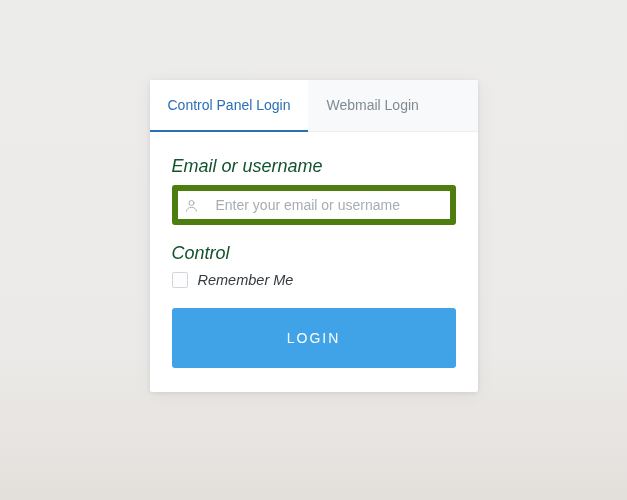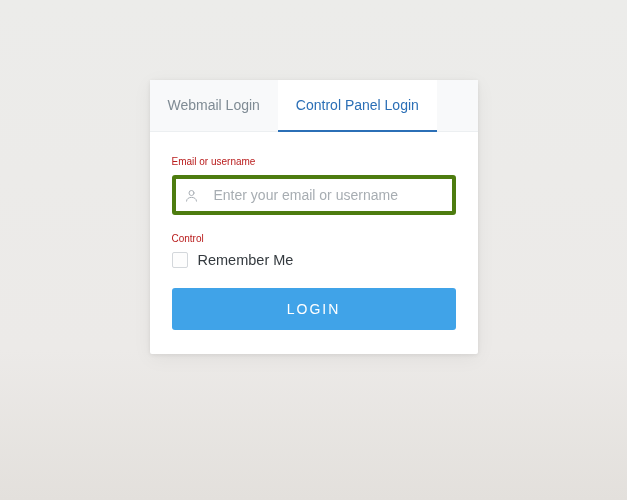--- a/index.html
+++ b/index.html
@@ -41,86 +41,88 @@
   }
   .tab.active {
     color: #2b6fb6;
     border-bottom: 2px solid #2b6fb6;
     background: #ffffff;
   }
   .panel {
     padding: 24px 22px 24px 22px;
   }
   .field-label {
-    font-size: 10px;
-    color: #b91c1c;
+    font-size: 18px;
+    color: #14532d;
     margin-bottom: 8px;
+    font-style: italic;
   }
   .input-wrap {
     position: relative;
     margin-bottom: 18px;
   }
   .input-wrap:last-of-type { margin-bottom: 16px; }
   .input-icon {
     position: absolute;
     left: 12px;
     top: 50%;
     transform: translateY(-50%);
     width: 16px; height: 16px;
     display: flex; align-items: center; justify-content: center;
   }
   .input-icon svg { stroke: #aab0b6; }
   .text-input {
     width: 100%;
     height: 40px;
-    border: 4px solid #4d7c0f;
+    border: 6px solid #4d7c0f;
     border-radius: 3px;
     padding: 0 12px 0 38px;
     font-size: 14px;
     color: #333;
     background: #fff;
   }
   .text-input::placeholder { color: #a7adb2; }
   .remember-row {
     display: flex;
     align-items: center;
     gap: 10px;
     margin: 8px 0 20px 0;
+    font-style: italic;
   }
   .checkbox {
     width: 16px; height: 16px;
     border: 1px solid #d3d7db;
     border-radius: 2px;
     background: #fdfdfd;
     cursor: pointer;
   }
   .remember-label {
     font-size: 14.5px;
     color: #343a3f;
   }
   .login-btn {
     width: 100%;
-    height: 42px;
+    height: 60px;
     border: none;
     border-radius: 3px;
     background: #40a3e8;
     color: #ffffff;
     font-size: 14px;
     letter-spacing: 2px;
     cursor: pointer;
   }
 </style>
 </head>
 <body>
 
 <div class="card">
 
   <div class="tabs">
+    <div class="tab active">Control Panel Login</div>
     <div class="tab">Webmail Login</div>
-    <div class="tab active">Control Panel Login</div>
   </div>
 
   <div class="panel">
 
     <div class="field-label">Email or username</div>
     <div class="input-wrap">
       <span class="input-icon">
         <svg width="15" height="15" viewBox="0 0 24 24" fill="none" stroke-width="1.6" stroke-linecap="round" stroke-linejoin="round">
           <circle cx="12" cy="8" r="4"></circle>
           <path d="M4 21c0-4 4-6 8-6s8 2 8 6"></path>

